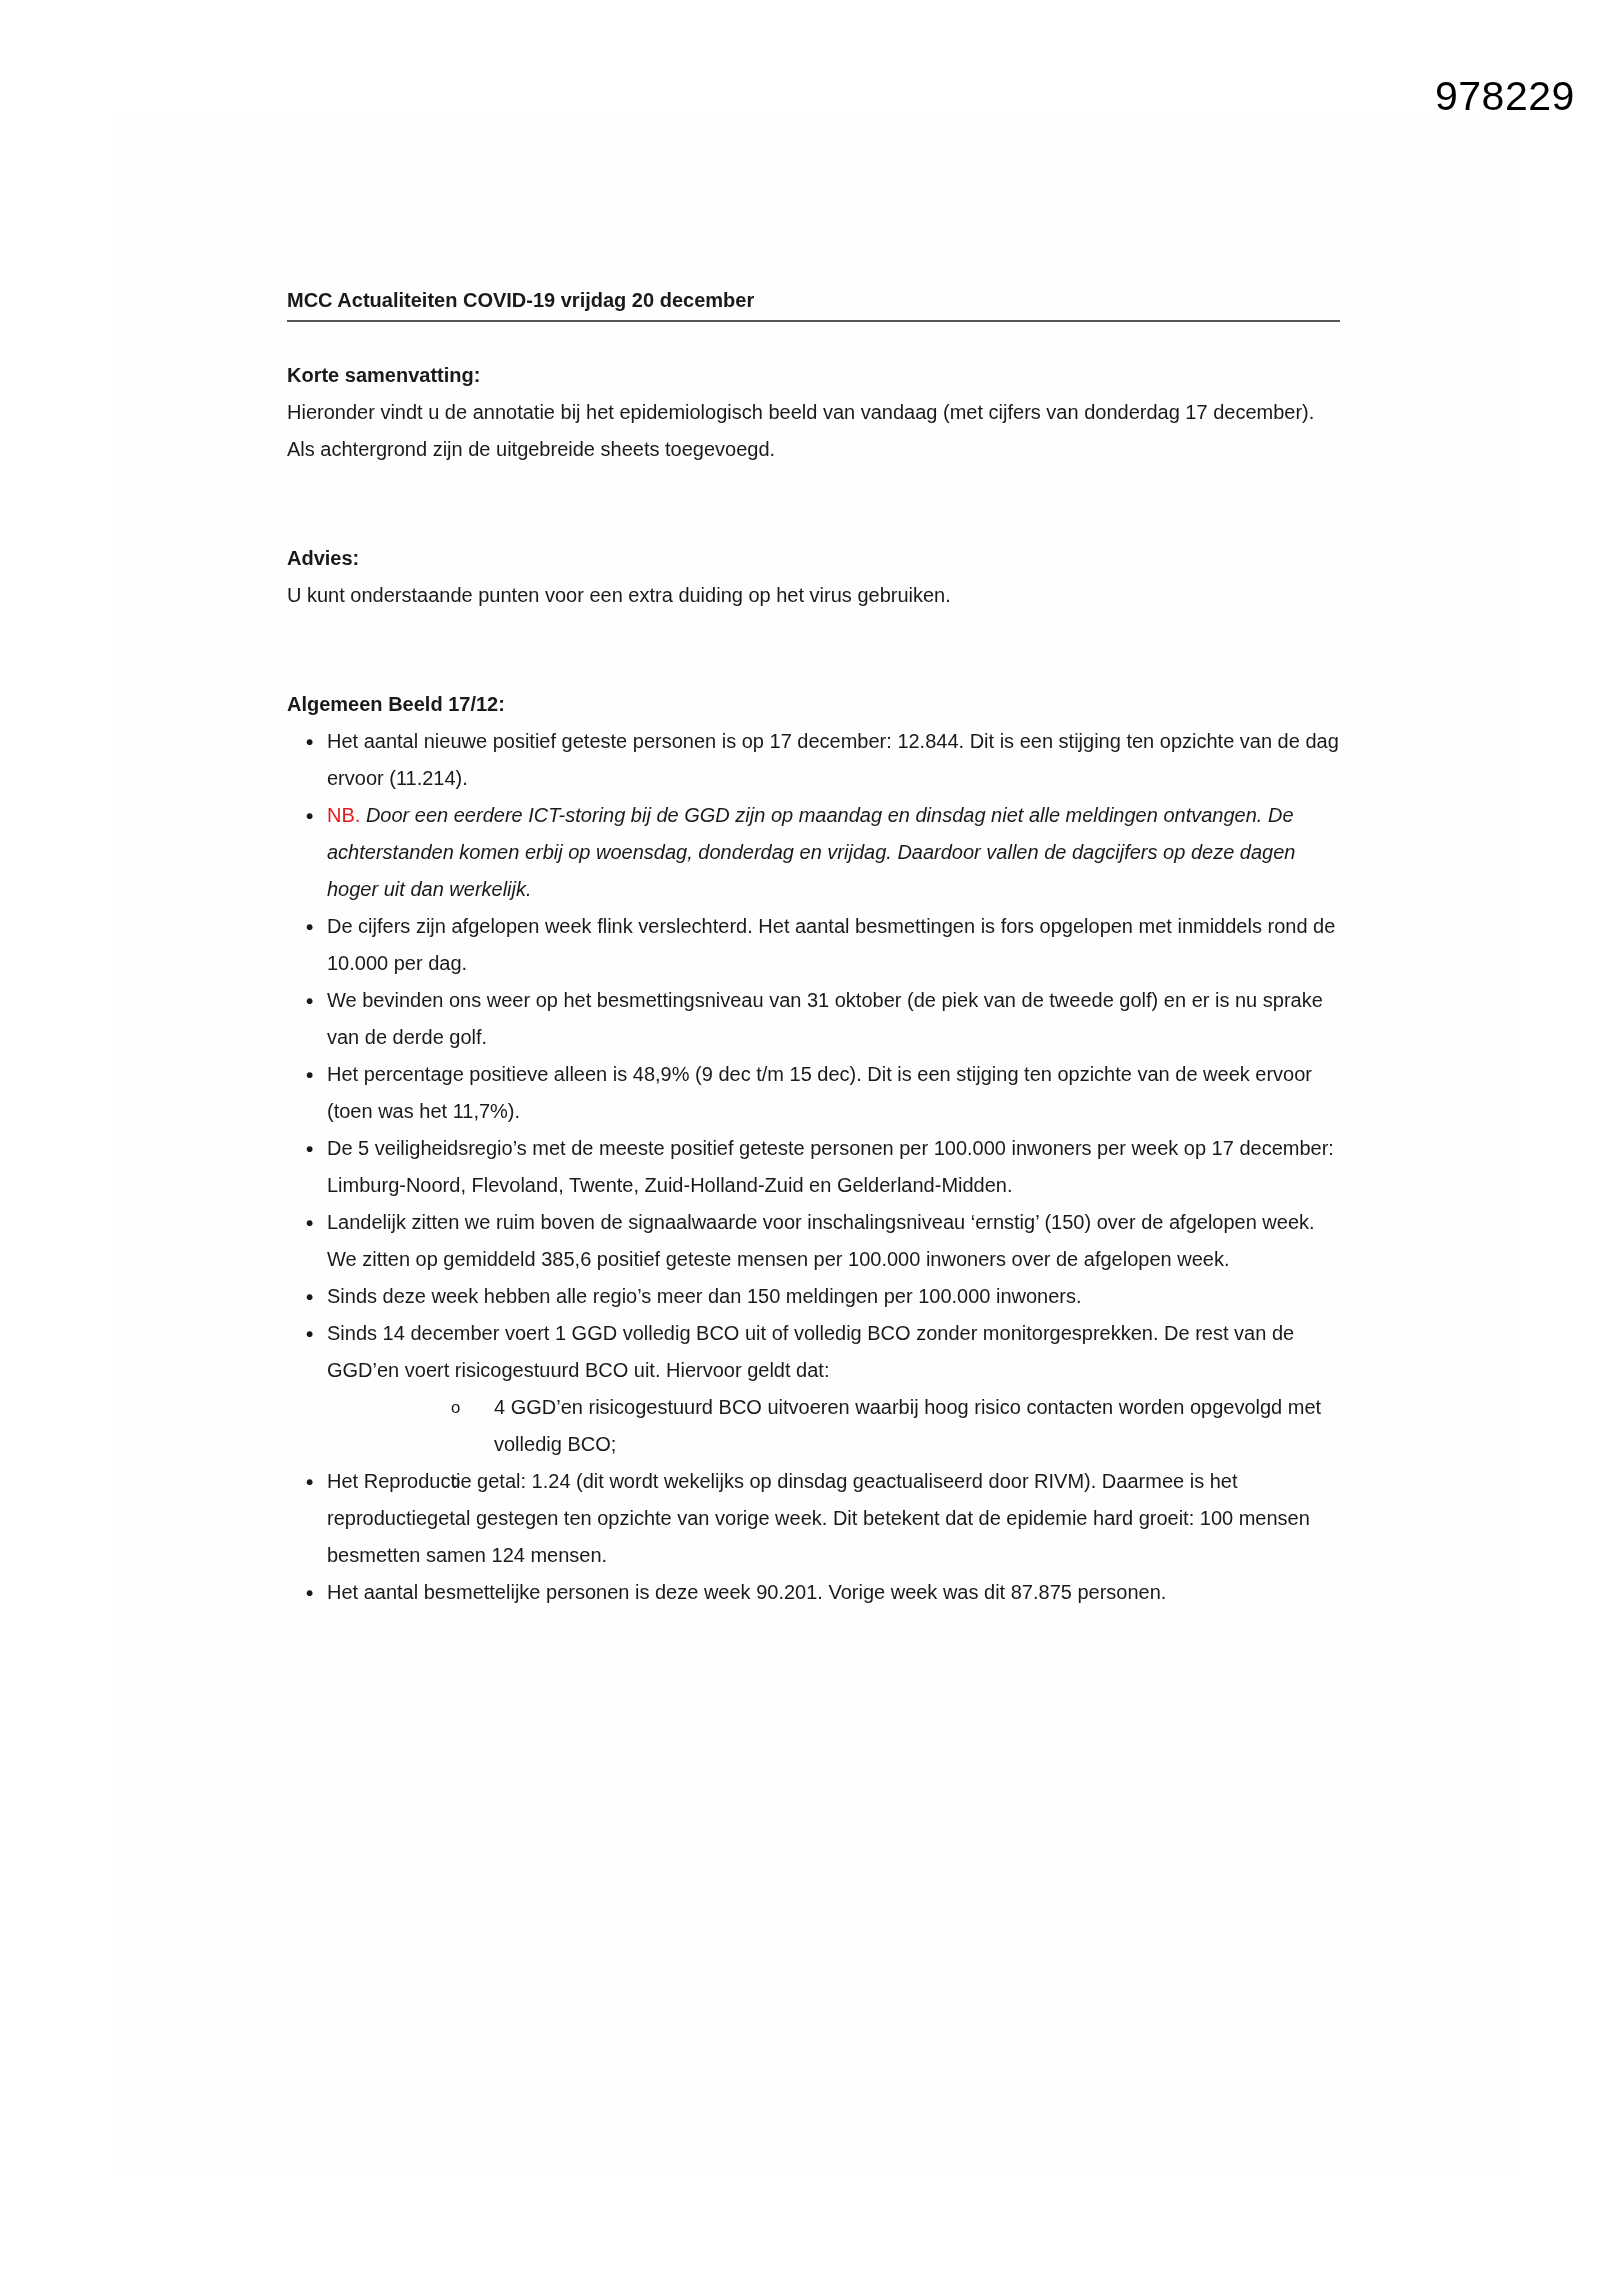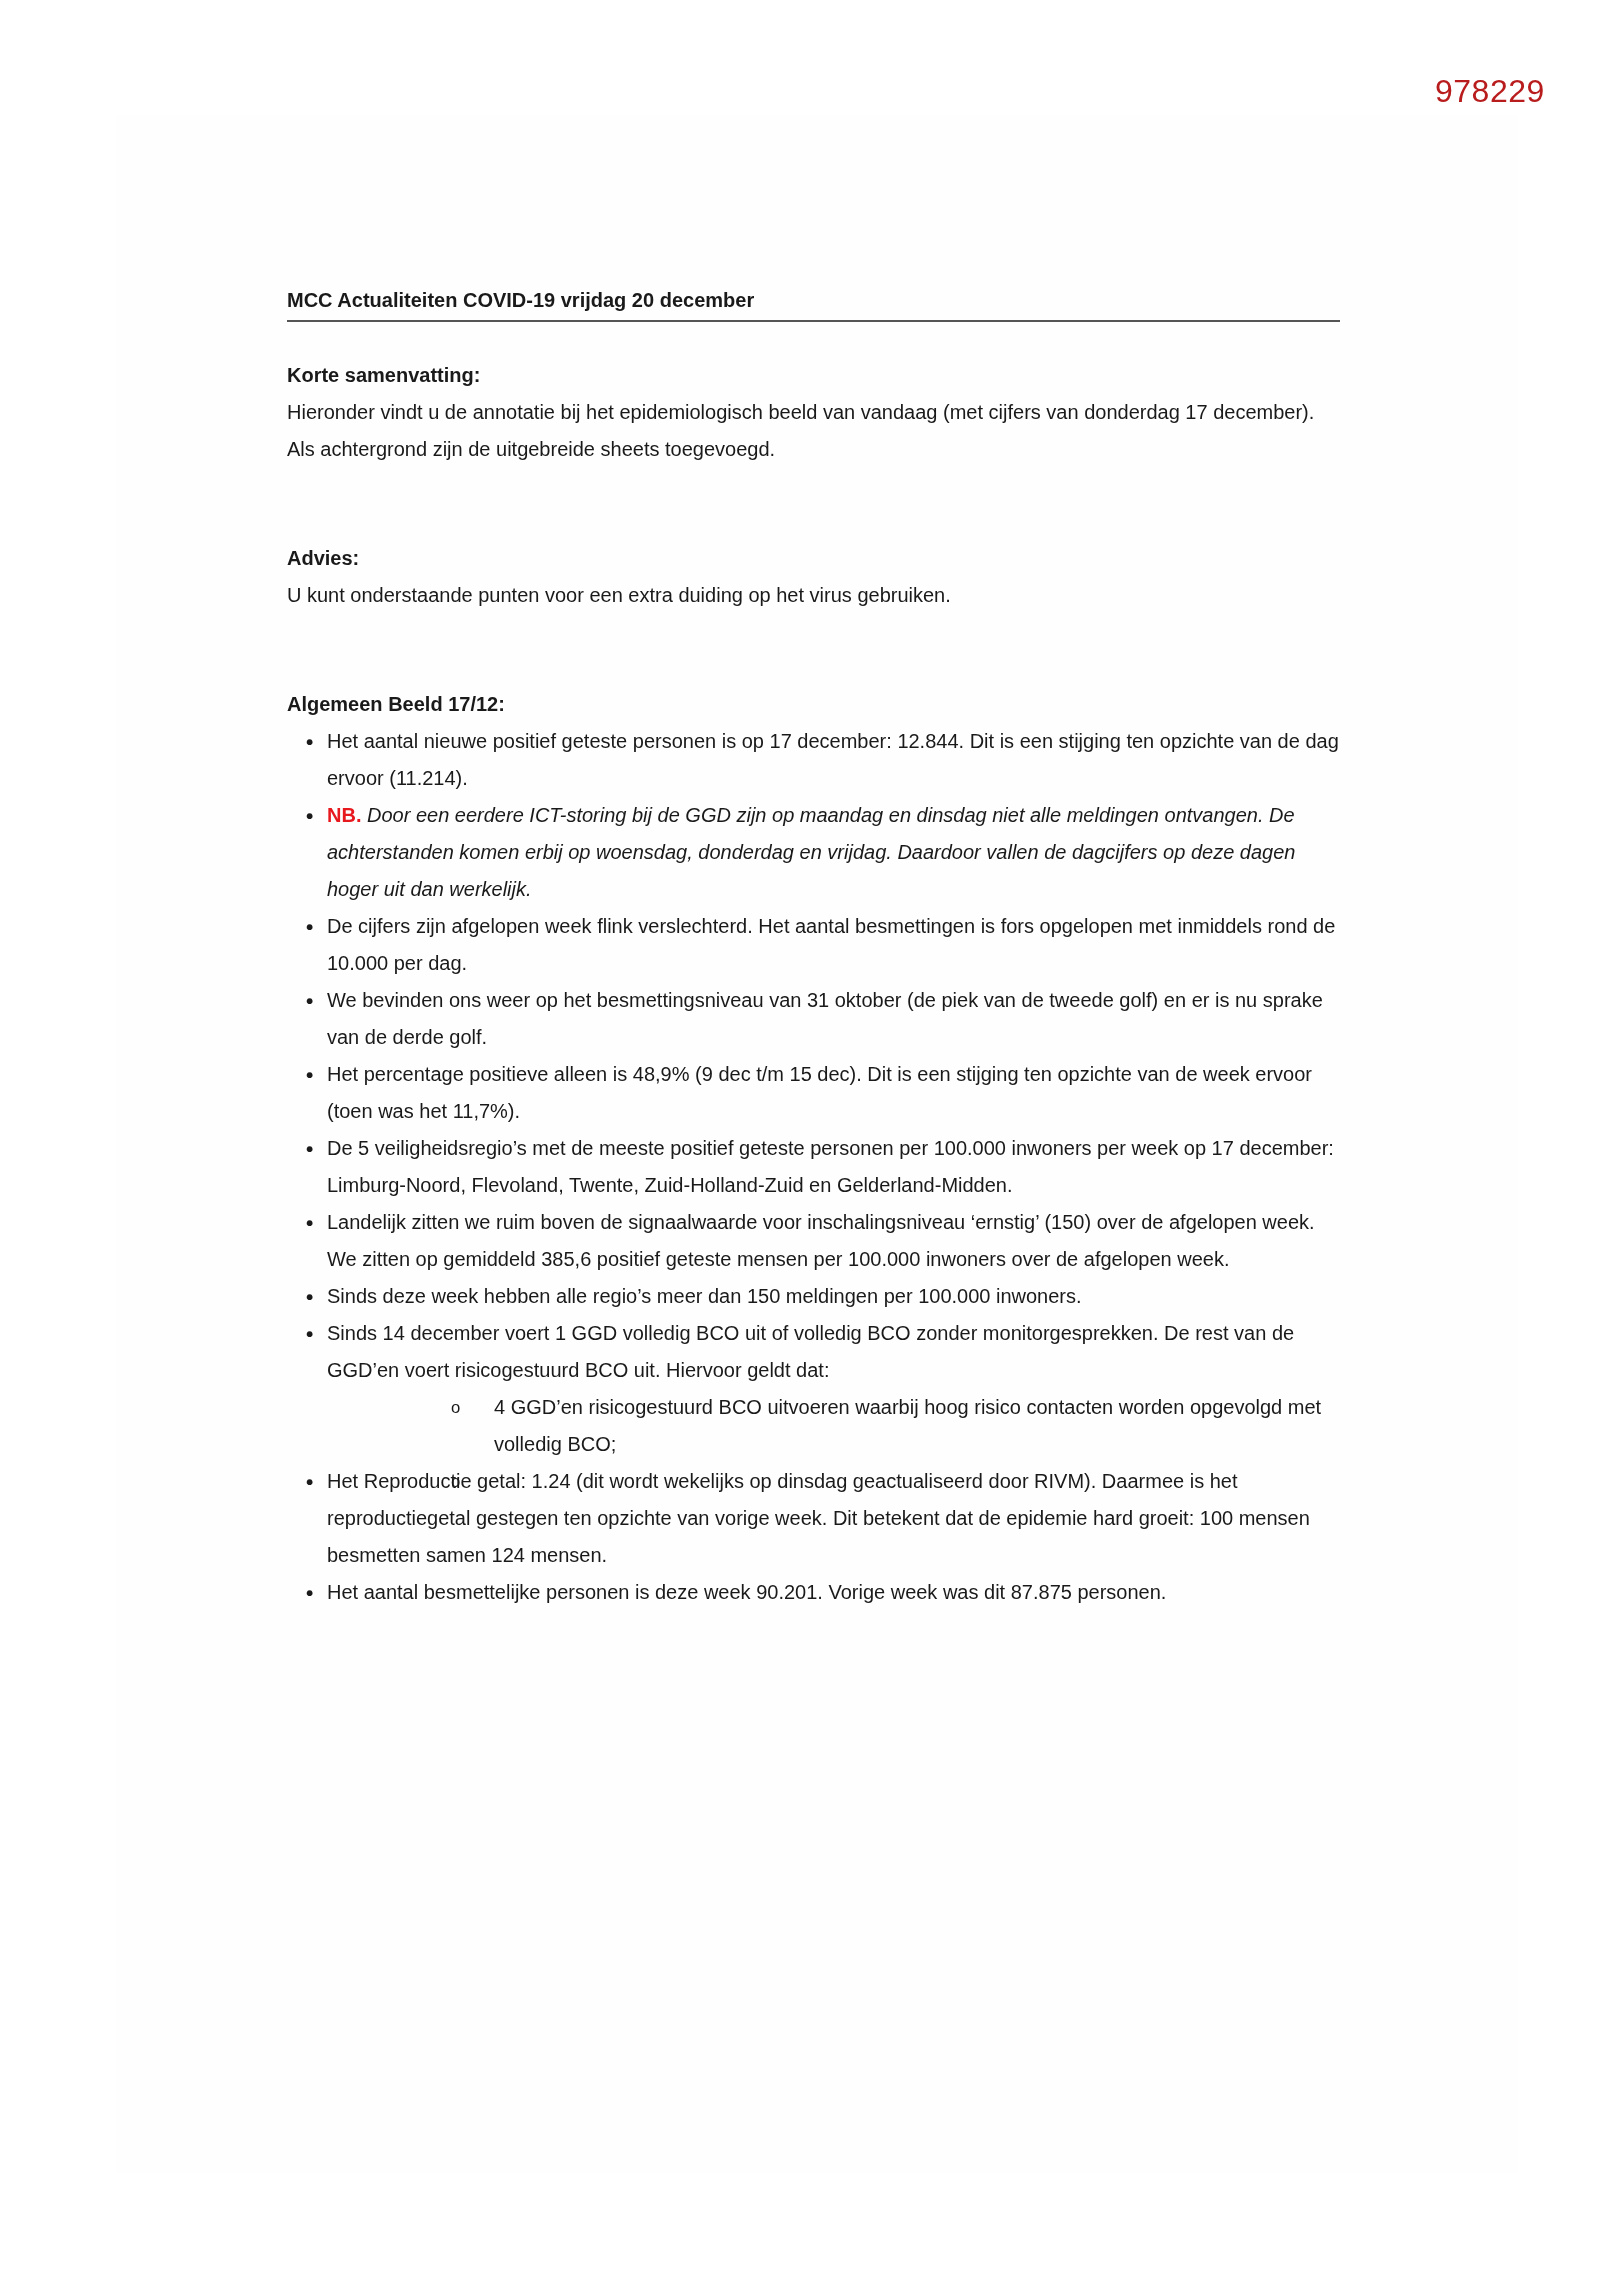--- a/index.html
+++ b/index.html
@@ -10,22 +10,22 @@
       position: relative;
       overflow: hidden;
       font-family: "Liberation Sans", sans-serif;
       color: #1a1a1a;
     }
     .doc-id {
       position: absolute;
       left: 1435px;
       top: 73px;
       font-family: "Liberation Sans", sans-serif;
-      font-size: 32px;
-      color: #b91c1c;
+      font-size: 41px;
+      color: #000000;
       letter-spacing: 0.5px;
       text-align: center;
     }
     .scan {
       position: absolute;
       left: 116px;
       top: 115px;
       width: 1402px;
       height: 2058px;
       background: #fefefe;
@@ -76,21 +76,21 @@
       padding-left: 167px;
       text-indent: 0;
     }
     ul.sub > li .sub-marker {
       position: absolute;
       left: 124px;
       top: 0;
       font-size: 16.7px;
     }
     b { font-weight: normal; }
-    .red { color: #e8181f; font-weight: bold; }
+    .red { color: #e8181f; font-weight: normal; }
     .italic { font-style: italic; }
   </style>
 </head>
 <body>
 
 <div class="doc-id">978229</div>
 
 <div class="scan"></div>
 
 <div class="content">

